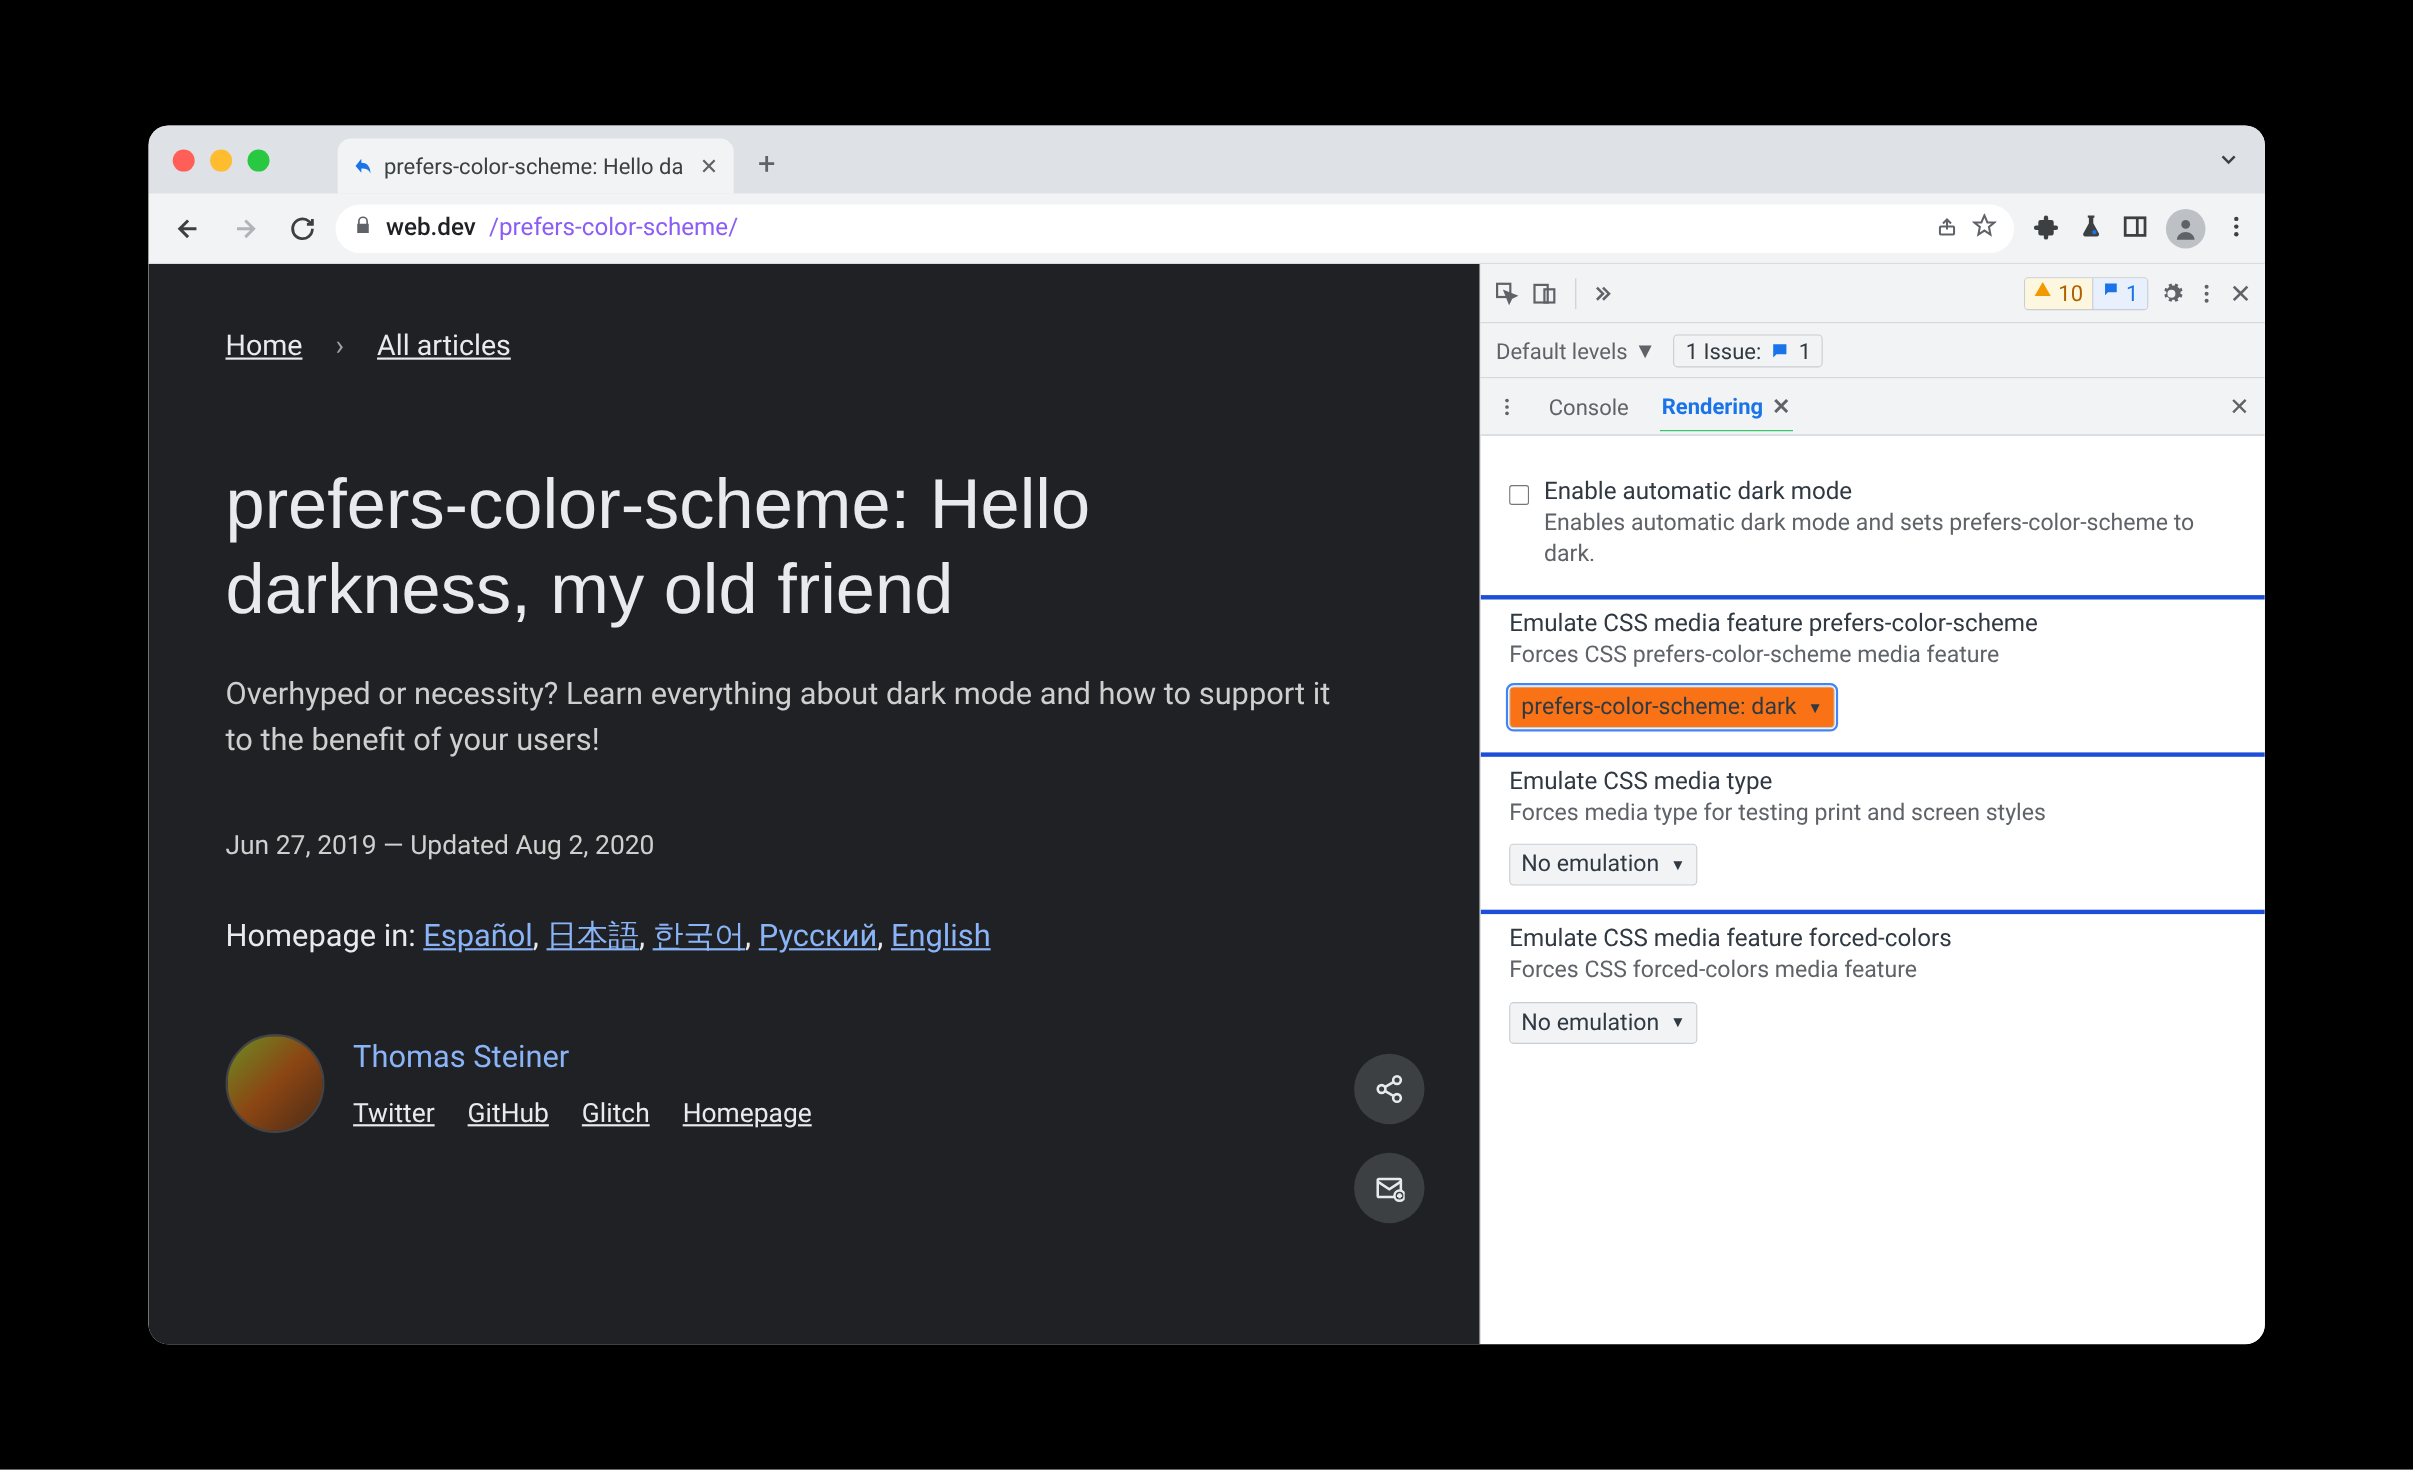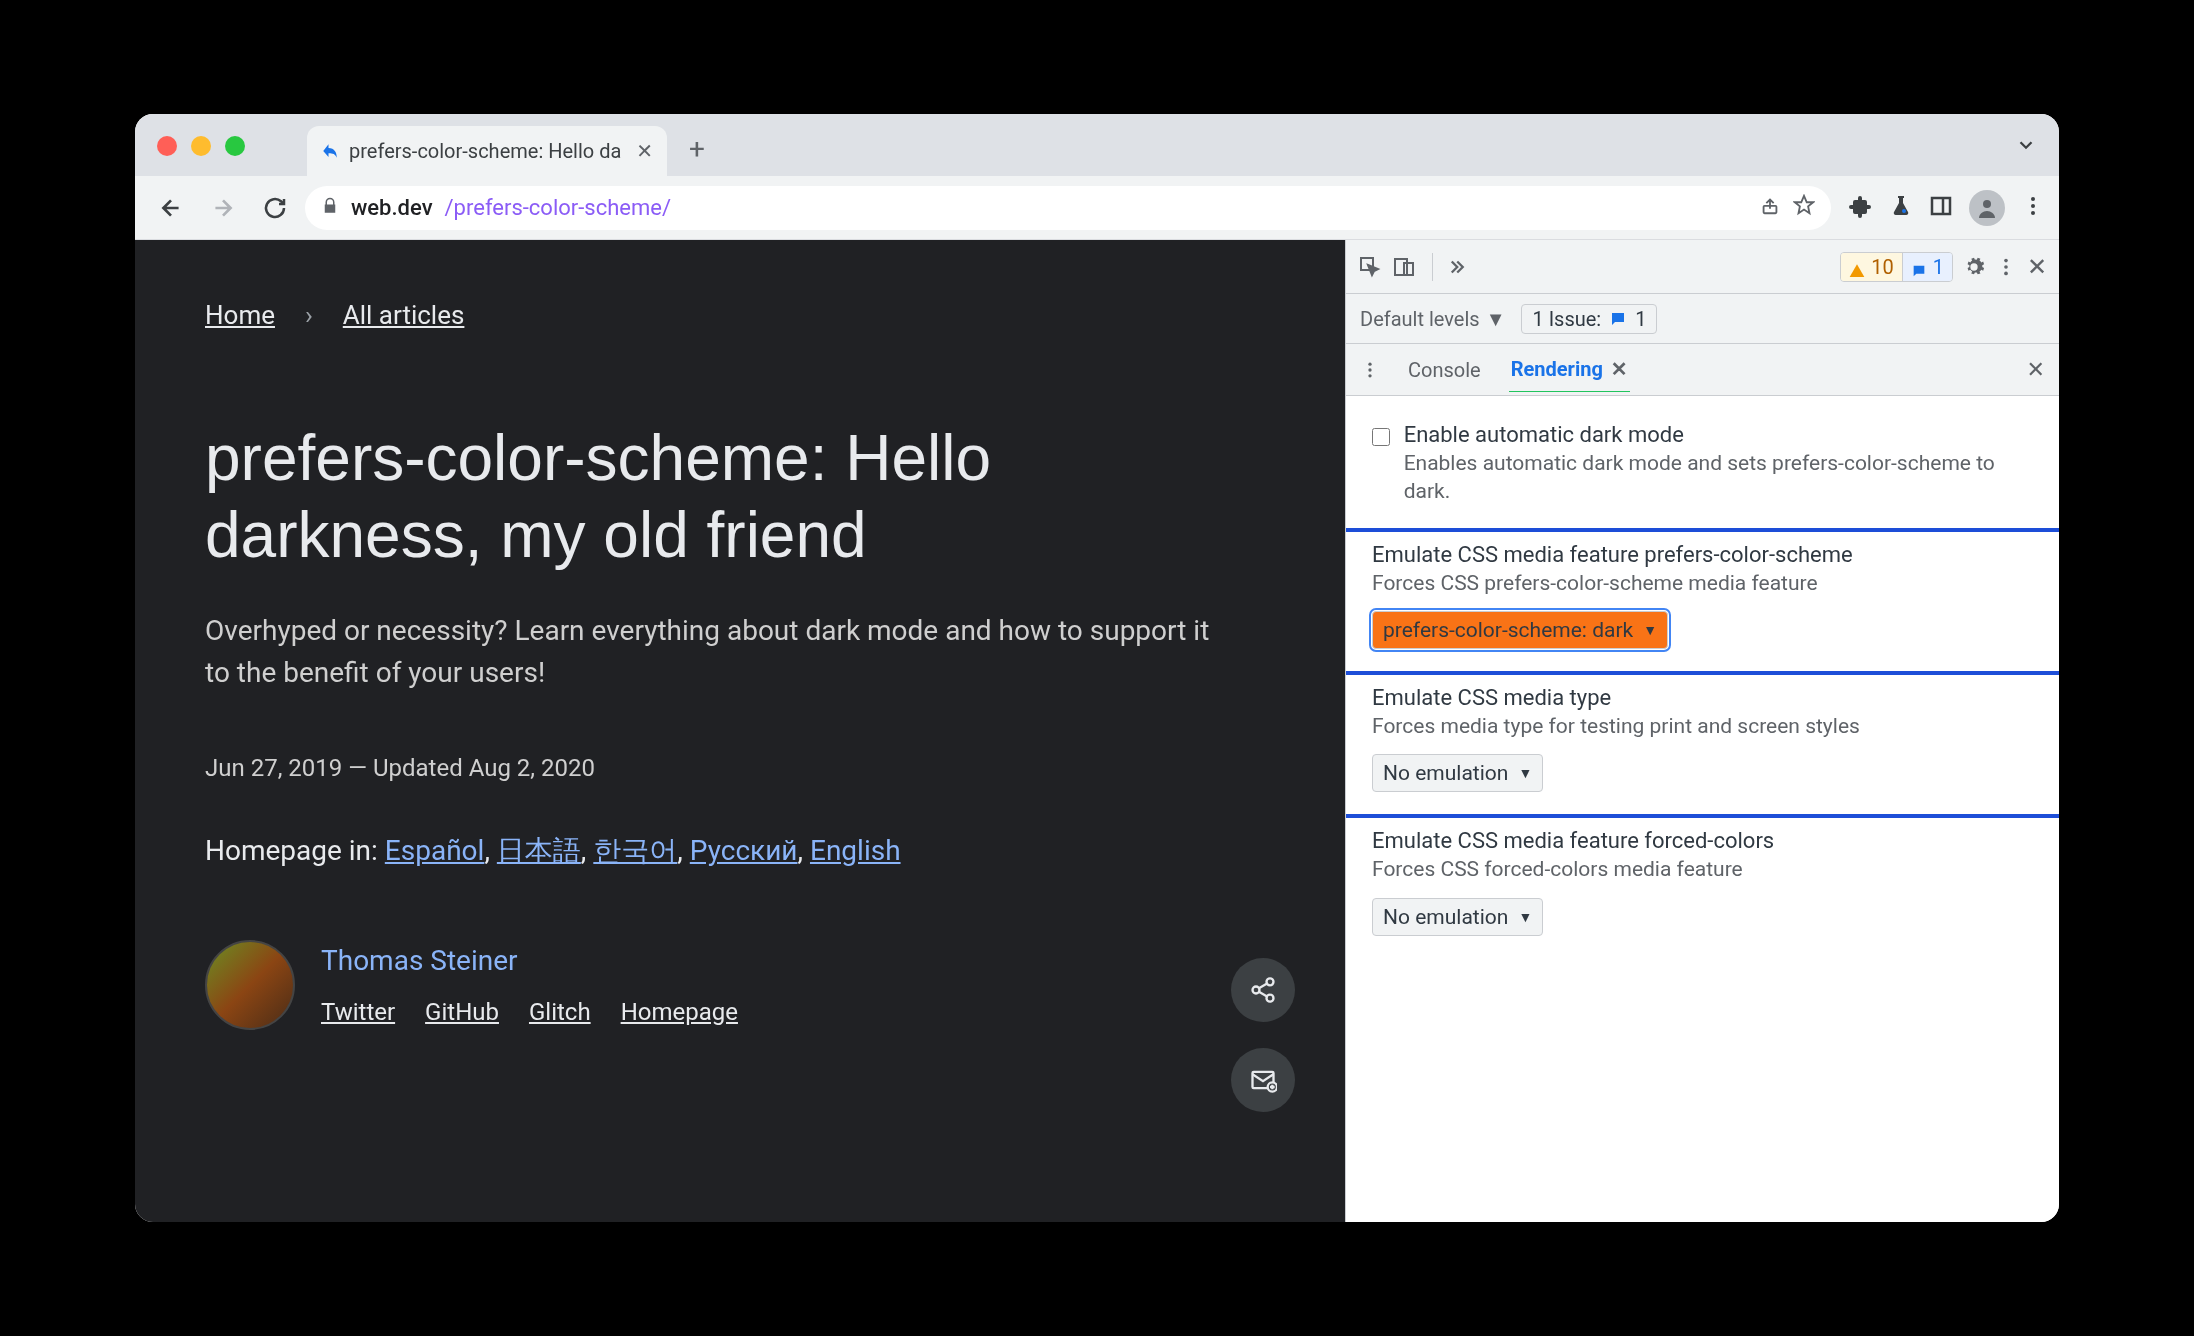--- a/index.html
+++ b/index.html
@@ -131,37 +131,37 @@
   .dt-top {
     display:flex;align-items:center;
     height:54px;
     padding:0 12px;
     gap:10px;
     border-bottom:1px solid #cacdd1;
     background:#f1f3f4;
   }
   .dt-top .sep{width:1px;height:28px;background:#cacdd1;margin:0 6px;}
   .dt-top .spacer{flex:1;}
-  .badge{display:flex;align-items:flex-end;gap:6px;padding:2px 8px;border-radius:4px;font-size:20px;}
+  .badge{display:flex;align-items:flex-start;gap:6px;padding:2px 8px;border-radius:4px;font-size:20px;}
   .badge.warn{background:#fef7e0;color:#b06000;border:1px solid #fde293;}
   .badge.info{background:#e8f0fe;color:#1a73e8;border:1px solid #aecbfa;}
   .badge-wrap{display:flex;border:1px solid #cacdd1;border-radius:4px;overflow:hidden;}
   .badge-wrap .badge{border:none;border-radius:0;}
   .badge-wrap .badge + .badge{border-left:1px solid #cacdd1;}
   .dt-icon{color:#5f6368;cursor:pointer;display:flex;align-items:center;}
   .dt-sub {
     display:flex;align-items:center;height:50px;padding:0 14px;gap:16px;border-bottom:1px solid #cacdd1;background:#f1f3f4;
   }
   .dt-sub .dropdown{color:#5f6368;display:flex;align-items:center;gap:6px;cursor:pointer;}
   .issue-badge{display:flex;align-items:center;gap:8px;border:1px solid #cacdd1;border-radius:4px;padding:2px 10px;}
   .dt-tabs{display:flex;align-items:center;height:52px;border-bottom:1px solid #cacdd1;padding:0 14px;gap:26px;background:#f1f3f4;}
   .dt-tabs .tabitem{color:#5f6368;padding:10px 2px;cursor:pointer;display:flex;align-items:center;gap:8px;}
   .dt-tabs .tabitem.active{color:#1a73e8;border-bottom:1px solid #22c55e;font-weight:700;}
   .dt-tabs .spacer{flex:1;}
-  .dt-panel{flex:1;overflow:auto;padding:16px 0 16px 0;}
+  .dt-panel{flex:1;overflow:auto;padding:29px 0 16px 0;}
   .section{padding:10px 26px 22px 26px;}
   .section + .section{border-top:4px solid #1d4ed8;margin-top:0;}
   .section .stitle{color:#303942;font-size:22px;margin-bottom:2px;}
   .section .sdesc{color:#5f6368;font-size:21px;line-height:1.35;}
   .section.check{display:flex;gap:14px;align-items:flex-start;}
   .section.check input{margin-top:6px;width:18px;height:18px;}
   .dselect{
     margin-top:14px;
     display:inline-flex;align-items:center;gap:10px;
     border:1px solid #cacdd1;border-radius:4px;

